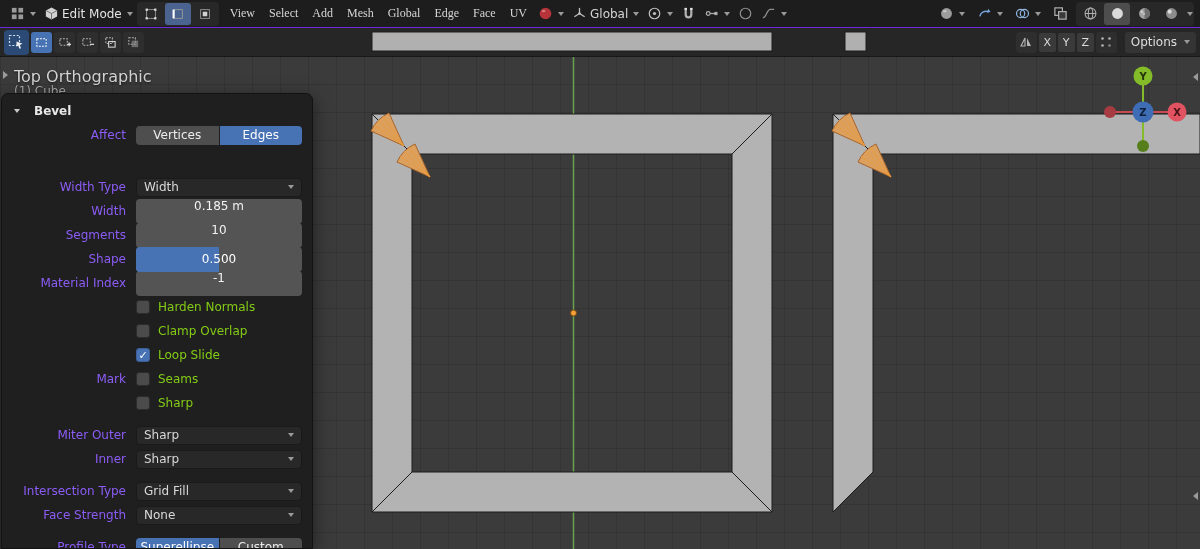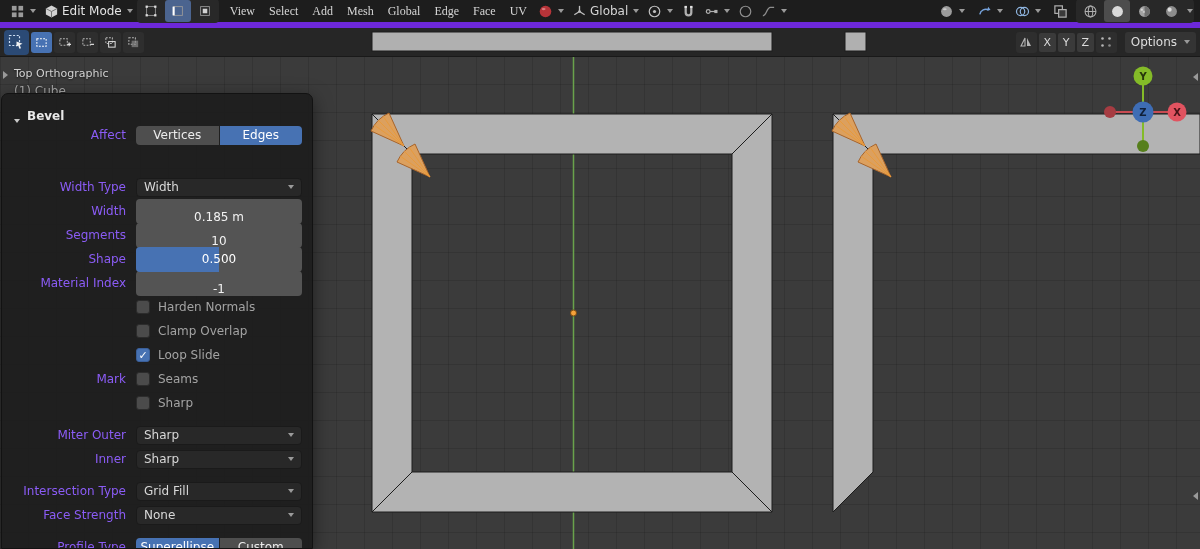--- a/index.html
+++ b/index.html
@@ -3,21 +3,21 @@
 <meta charset="utf-8">
 <style>
   html,body{margin:0;padding:0;background:#141414;}
   body{width:1200px;height:549px;position:relative;overflow:hidden;
        font-family:"DejaVu Sans","Liberation Sans",sans-serif;font-size:12px;
        -webkit-font-smoothing:antialiased;color:#d4d4d4;user-select:none;}
   .app{position:absolute;inset:0;}
 
   
   .row1{position:absolute;top:0;left:0;width:1200px;height:28px;background:#1d1d1d;
-        border-bottom:6px solid #6d28d9;display:flex;align-items:center;padding:0 6px;box-sizing:border-box;z-index:6;}
+        border-bottom:1px solid #6d28d9;display:flex;align-items:center;padding:0 6px;box-sizing:border-box;z-index:6;}
   .h-item{display:flex;align-items:center;gap:3px;padding:0 4px;height:24px;border-radius:4px;flex:none;}
   .menu-item{padding:0 7px;height:22px;display:flex;align-items:center;border-radius:4px;color:#d6d6d6;flex:none;font-family:Liberation Serif, serif;}
   .chev{width:0;height:0;border-left:3.5px solid transparent;border-right:3.5px solid transparent;
         border-top:4px solid #9a9a9a;display:inline-block;margin-left:2px;flex:none;}
   .btn-group{display:flex;align-items:center;background:#282828;border-radius:4px;padding:1px;gap:1px;flex:none;}
   .ico-btn{width:26px;height:22px;display:flex;align-items:center;justify-content:center;border-radius:3px;flex:none;}
   .ico-btn.active{background:#4b648f;}
   .ico-btn.active2{background:#4d4d4d;}
   .right-cluster{margin-left:auto;display:flex;align-items:center;gap:4px;}
   .mode-txt{color:#e3e3e3;}
@@ -31,55 +31,55 @@
   .axis-btn{width:17px;height:19px;border-radius:2px;background:#3a3a3a;color:#dcdcdc;display:flex;
             align-items:center;justify-content:center;font-size:11px;margin-left:2px;flex:none;}
   .options-btn{height:21px;border-radius:3px;background:#343434;display:flex;align-items:center;gap:5px;
                padding:0 6px;margin-left:8px;color:#dedede;flex:none;}
 
   
   .viewport{position:absolute;top:28px;left:0;width:1200px;height:521px;background-color:#3b3b3b;
     background-image:repeating-linear-gradient(to right, rgba(0,0,0,0.12) 0 1px, transparent 1px 28px),
                      repeating-linear-gradient(to bottom, rgba(0,0,0,0.12) 0 1px, transparent 1px 28px);z-index:1;}
   .scene{position:absolute;top:28px;left:0;z-index:3;pointer-events:none;}
-  .view-label{position:absolute;left:14px;top:67px;color:#d2d2d2;font-size:11px;z-index:4;text-shadow:0 1px 2px rgba(0,0,0,.6);}
+  .view-label{position:absolute;left:14px;top:67px;color:#d2d2d2;font-size:16px;z-index:4;text-shadow:0 1px 2px rgba(0,0,0,.6);}
   .obj-label{position:absolute;left:14px;top:84px;color:#a8a8a8;font-size:12px;z-index:4;text-shadow:0 1px 2px rgba(0,0,0,.6);}
   .tri-r{position:absolute;left:3px;top:71px;width:0;height:0;border-top:4.5px solid transparent;border-bottom:4.5px solid transparent;
          border-left:5px solid #9a9a9a;z-index:4;}
   .tri-l{position:absolute;right:2px;width:0;height:0;border-top:4.5px solid transparent;border-bottom:4.5px solid transparent;
          border-right:5px solid #9a9a9a;z-index:4;}
 
   
   .panel{position:absolute;left:1px;top:93px;width:312px;height:456px;background:rgba(30,30,30,0.97);
          border:1px solid #121212;border-radius:7px 7px 0 0;box-shadow:0 5px 18px rgba(0,0,0,.5);
          z-index:10;box-sizing:border-box;padding-top:5px;overflow:hidden;}
-  .p-header{height:24px;display:flex;align-items:flex-end;gap:7px;padding:0 10px;}
+  .p-header{height:24px;display:flex;align-items:center;gap:14px;padding:0 10px;}
   .p-title{color:#e8e8e8;font-weight:bold;}
   .p-row{display:flex;align-items:center;height:24px;padding-right:10px;}
   .p-label{width:124px;text-align:right;margin-right:10px;color:#8b5cf6;flex:none;white-space:nowrap;}
   .p-ctl{flex:1;display:flex;align-items:center;min-width:0;}
   .mt8{margin-top:8px;} .mt16{margin-top:28px;}
 
   .seg{display:flex;width:100%;height:19px;border-radius:4px;overflow:hidden;background:#1f1f1f;gap:1px;}
   .seg-btn{flex:1;display:flex;align-items:center;justify-content:center;background:#4e4e4e;color:#ededed;text-align:center;}
   .seg-btn.sel{background:#4772b3;color:#fff;}
 
   .dropdown{width:100%;height:19px;background:#282828;border:1px solid #1a1a1a;border-radius:4px;display:flex;
             align-items:center;justify-content:space-between;padding:0 7px;box-sizing:border-box;color:#d8d8d8;}
-  .numfield{width:100%;height:25px;background:#545454;border-radius:4px;display:flex;align-items:flex-end;
+  .numfield{width:100%;height:25px;background:#545454;border-radius:4px;display:flex;align-items:flex-start;
             justify-content:center;color:#f2f2f2;}
   .slider{width:100%;height:25px;background:#545454;border-radius:4px;position:relative;overflow:hidden;}
   .slider-fill{position:absolute;left:0;top:0;bottom:0;background:#4772b3;}
   .slider-text{position:absolute;inset:0;display:flex;align-items:center;justify-content:center;color:#fff;}
 
   .chk{width:14px;height:14px;border-radius:3px;background:#4b4b4b;border:1px solid #2c2c2c;flex:none;
        display:flex;align-items:center;justify-content:center;box-sizing:border-box;}
   .chk.checked{background:#4772b3;border-color:#3a5f99;color:#fff;font-size:11px;line-height:1;}
   .chk.checked::after{content:"✓";}
-  .chk-label{margin-left:8px;color:#a3a3a3;}
+  .chk-label{margin-left:8px;color:#84cc16;}
   svg{display:block;}
 </style>
 </head>
 <body>
 
 <div class="app">
 
   <header class="row1">
     <div class="h-item">
       <span>

